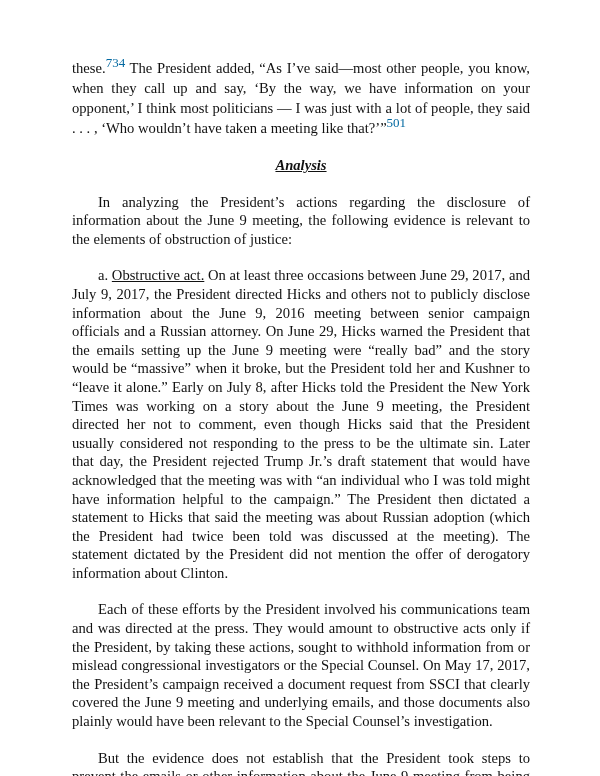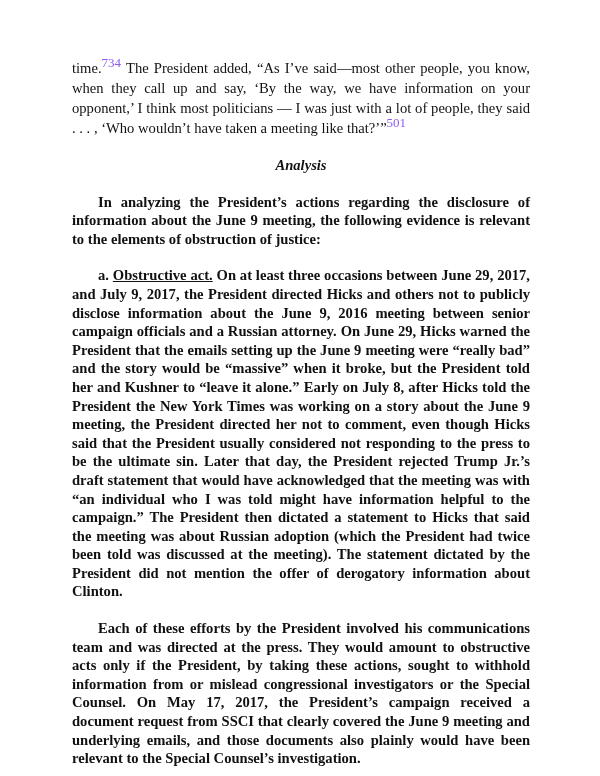--- a/index.html
+++ b/index.html
@@ -22,27 +22,26 @@
       width: 458px;
       font-size: 14.6px;
       line-height: 18.6px;
     }
     .para {
       text-align: justify;
       margin: 0;
     }
     .indent {
       text-indent: 26px;
-      font-weight: bold;
     }
     .gap {
       margin-top: 18px;
     }
     .fn {
-      color: #8b5cf6;
+      color: #0369a1;
       font-size: 13px;
       position: relative;
       top: -6px;
       line-height: 0;
     }
     .heading {
       text-align: center;
       font-style: italic;
       font-weight: bold;
       margin: 18px 0 0 0;
@@ -53,23 +52,23 @@
     }
     .first-line-tall {
       line-height: 20px;
     }
   </style>
 </head>
 <body>
 
 <div class="page">
 
-  <p class="para first-line-tall"><span>time.</span><span class="fn">734</span><span> The President added, “As I’ve said—most other people, you know, when they call up and say, ‘By the way, we have information on your opponent,’ I think most politicians — I was just with a lot of people, they said . . . , ‘Who wouldn’t have taken a meeting like that?’”</span><span class="fn">501</span></p>
+  <p class="para first-line-tall"><span>these.</span><span class="fn">734</span><span> The President added, “As I’ve said—most other people, you know, when they call up and say, ‘By the way, we have information on your opponent,’ I think most politicians — I was just with a lot of people, they said . . . , ‘Who wouldn’t have taken a meeting like that?’”</span><span class="fn">501</span></p>
 
-  <h3 class="heading" style="font-size:14.6px;">Analysis</h3>
+  <h3 class="heading" style="font-size:14.6px;text-decoration:underline;">Analysis</h3>
 
   <p class="para indent gap">In analyzing the President’s actions regarding the disclosure of information about the June 9 meeting, the following evidence is relevant to the elements of obstruction of justice:</p>
 
   <p class="para indent gap"><span>a. </span><span class="underline">Obstructive act.</span><span> On at least three occasions between June 29, 2017, and July 9, 2017, the President directed Hicks and others not to publicly disclose information about the June 9, 2016 meeting between senior campaign officials and a Russian attorney. On June 29, Hicks warned the President that the emails setting up the June 9 meeting were “really bad” and the story would be “massive” when it broke, but the President told her and Kushner to “leave it alone.” Early on July 8, after Hicks told the President the New York Times was working on a story about the June 9 meeting, the President directed her not to comment, even though Hicks said that the President usually considered not responding to the press to be the ultimate sin. Later that day, the President rejected Trump Jr.’s draft statement that would have acknowledged that the meeting was with “an individual who I was told might have information helpful to the campaign.” The President then dictated a statement to Hicks that said the meeting was about Russian adoption (which the President had twice been told was discussed at the meeting). The statement dictated by the President did not mention the offer of derogatory information about Clinton.</span></p>
 
   <p class="para indent gap">Each of these efforts by the President involved his communications team and was directed at the press. They would amount to obstructive acts only if the President, by taking these actions, sought to withhold information from or mislead congressional investigators or the Special Counsel. On May 17, 2017, the President’s campaign received a document request from SSCI that clearly covered the June 9 meeting and underlying emails, and those documents also plainly would have been relevant to the Special Counsel’s investigation.</p>
 
   <p class="para indent gap">But the evidence does not establish that the President took steps to prevent the emails or other information about the June 9 meeting from being provided to Congress or the Special Counsel. The series of discussions in which the</p>
 
 </div>

